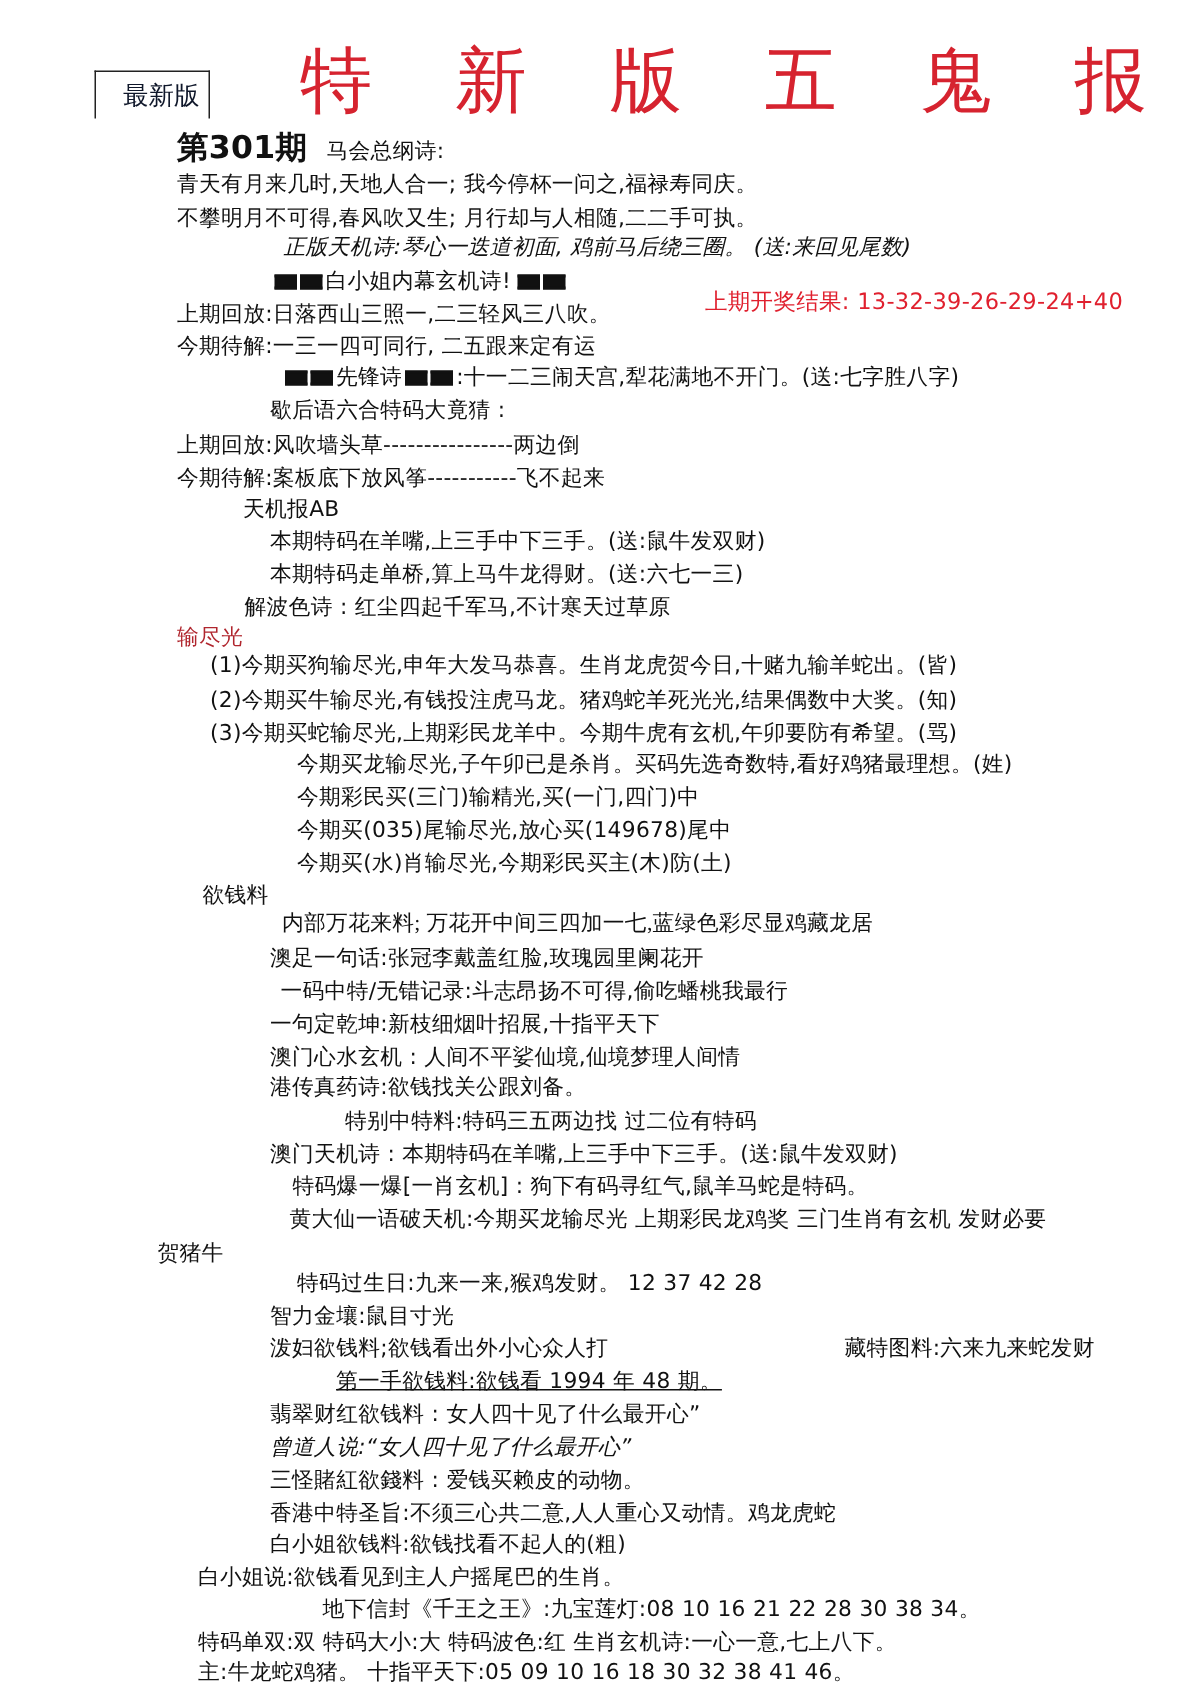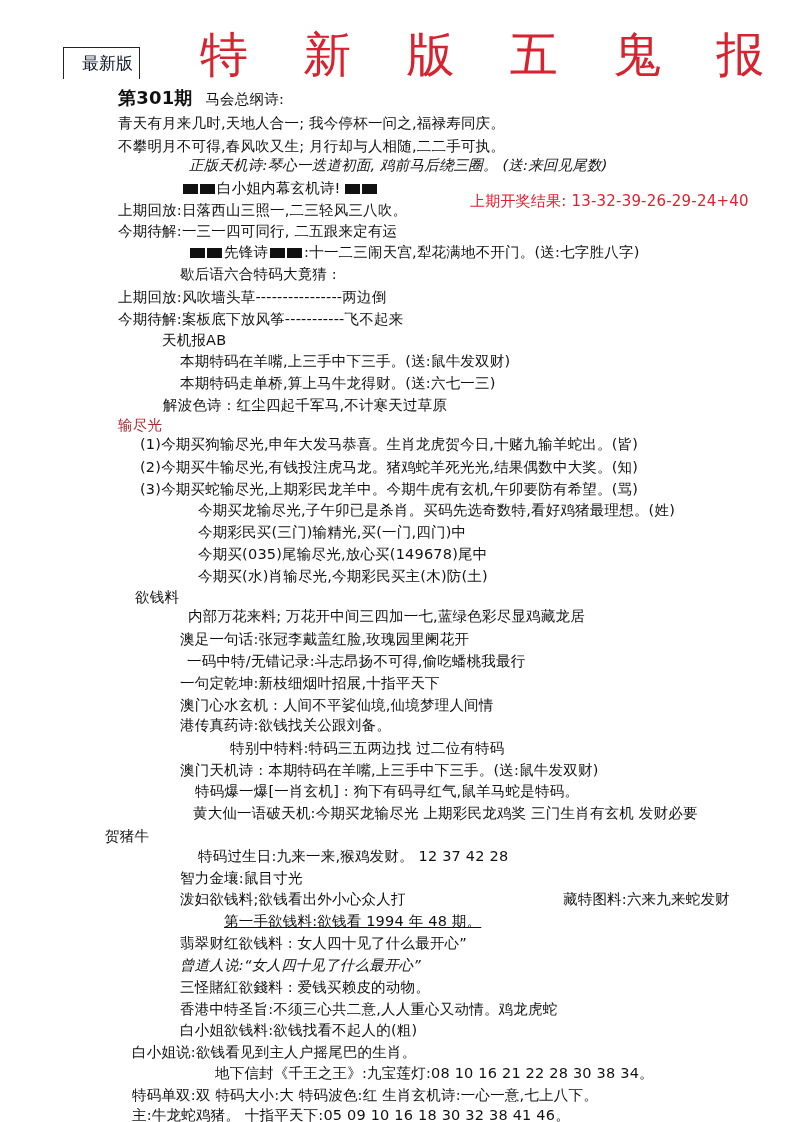--- a/index.html
+++ b/index.html
@@ -19,21 +19,21 @@
   }
   .badge span {
     position: absolute; left: 18px; top: 4px; font-size: 17px; color: #0f172a;
   }
   .title {
     position: absolute; top: 26px; left: 200px; width: 430px; height: 56px;
     font-family: "DejaVu Serif", "Liberation Serif", serif;
     font-size: 48px; line-height: 56px; color: #d6232f; letter-spacing: 20px;
     white-space: nowrap;
   }
-  .issue { font-size: 18px; font-weight: bold; }
+  .issue { font-size: 21px; font-weight: bold; }
   .red { color: #e0202e; }
   .darkred { color: #b0262e; }
   .bar {
     display: inline-block; width: 15px; height: 6px; background: #111; margin-right: 2px;
     vertical-align: middle; border-top: 2px solid #111; border-bottom: 2px solid #111;
     box-sizing: content-box;
   }
 </style>
 </head>
 <body>
@@ -74,21 +74,21 @@
 <div class="line darkred" style="left:118px; top:415px;">输尽光</div>
 <div class="line" style="left:140px; top:434px;">(1)今期买狗输尽光,申年大发马恭喜。生肖龙虎贺今日,十赌九输羊蛇出。(皆)</div>
 <div class="line" style="left:140px; top:457px;">(2)今期买牛输尽光,有钱投注虎马龙。猪鸡蛇羊死光光,结果偶数中大奖。(知)</div>
 <div class="line" style="left:140px; top:479px;">(3)今期买蛇输尽光,上期彩民龙羊中。今期牛虎有玄机,午卯要防有希望。(骂)</div>
 <div class="line" style="left:198px; top:500px;">今期买龙输尽光,子午卯已是杀肖。买码先选奇数特,看好鸡猪最理想。(姓)</div>
 <div class="line" style="left:198px; top:522px;">今期彩民买(三门)输精光,买(一门,四门)中</div>
 <div class="line" style="left:198px; top:544px;">今期买(035)尾输尽光,放心买(149678)尾中</div>
 <div class="line" style="left:198px; top:566px;">今期买(水)肖输尽光,今期彩民买主(木)防(土)</div>
 
 <div class="line" style="left:135px; top:587px;">欲钱料</div>
-<div class="line" style="left:188px; top:606px;">内部万花来料; 万花开中间三四加一七,蓝绿色彩尽显鸡藏龙居</div>
+<div class="line" style="left:188px; top:606px;font-family:Liberation Serif, serif;">内部万花来料; 万花开中间三四加一七,蓝绿色彩尽显鸡藏龙居</div>
 <div class="line" style="left:180px; top:629px;">澳足一句话:张冠李戴盖红脸,玫瑰园里阑花开</div>
 <div class="line" style="left:187px; top:651px;">一码中特/无错记录:斗志昂扬不可得,偷吃蟠桃我最行</div>
 <div class="line" style="left:180px; top:673px;">一句定乾坤:新枝细烟叶招展,十指平天下</div>
 <div class="line" style="left:180px; top:695px;">澳门心水玄机 : 人间不平娑仙境,仙境梦理人间情</div>
 <div class="line" style="left:180px; top:715px;">港传真药诗:欲钱找关公跟刘备。</div>
 <div class="line" style="left:230px; top:738px;">特别中特料:特码三五两边找   过二位有特码</div>
 <div class="line" style="left:180px; top:760px;">澳门天机诗 : 本期特码在羊嘴,上三手中下三手。(送:鼠牛发双财)</div>
 <div class="line" style="left:195px; top:781px;">特码爆一爆[一肖玄机] : 狗下有码寻红气,鼠羊马蛇是特码。</div>
 <div class="line" style="left:193px; top:803px;">黄大仙一语破天机:今期买龙输尽光 上期彩民龙鸡奖 三门生肖有玄机 发财必要</div>
 <div class="line" style="left:105px; top:826px;">贺猪牛</div>

